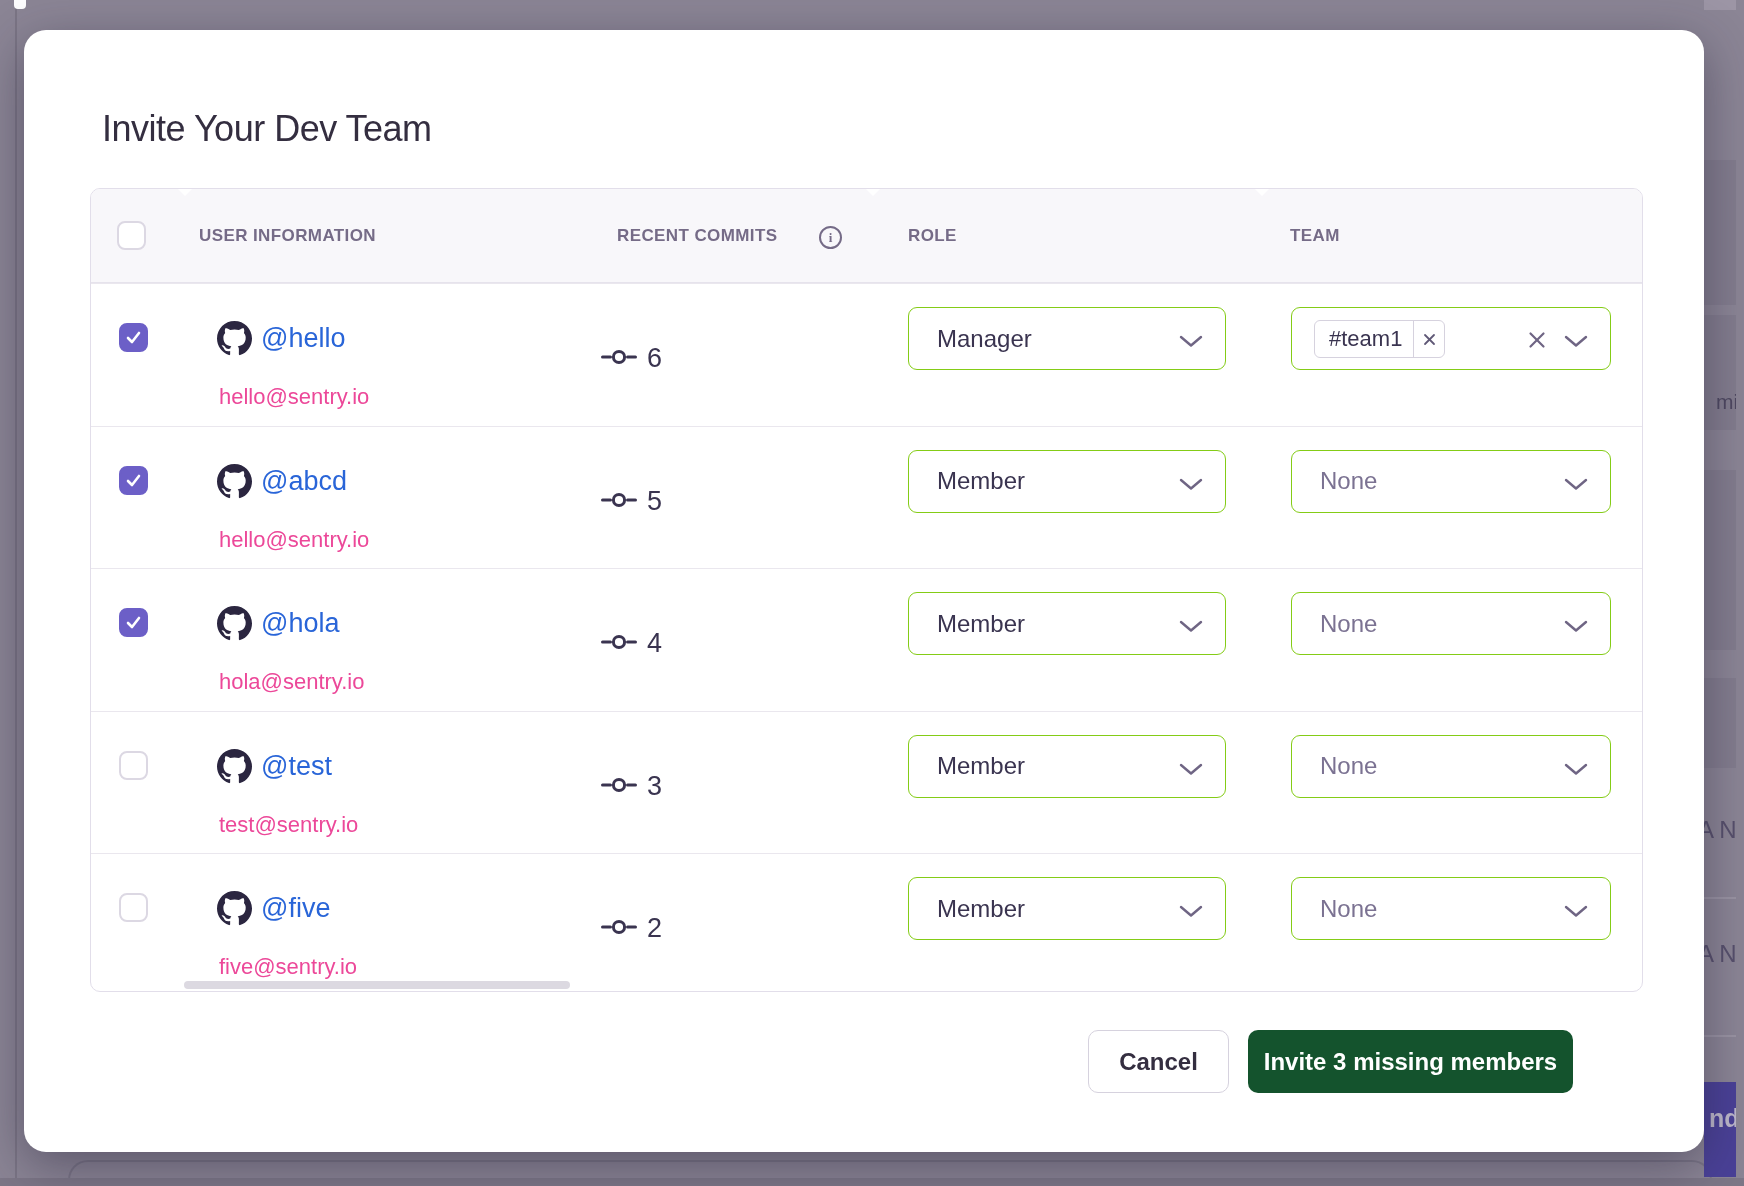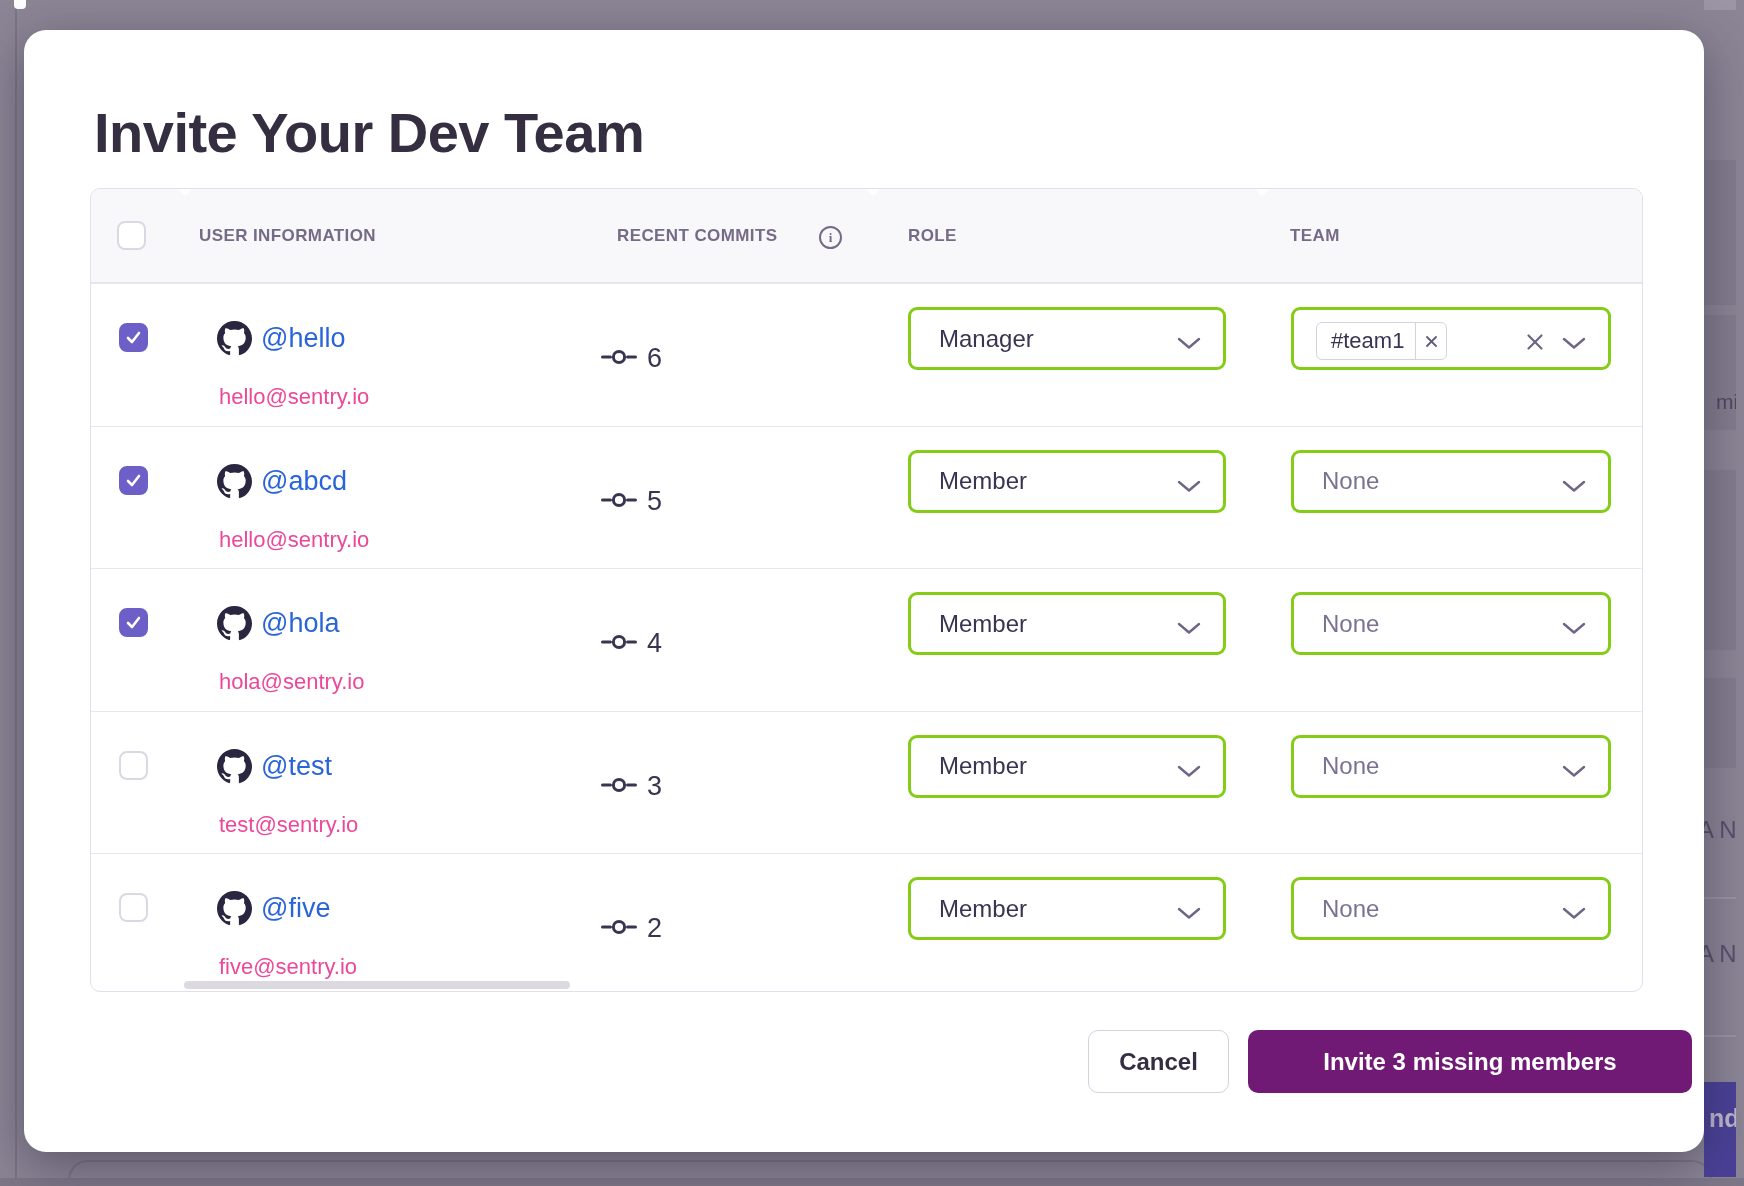--- a/index.html
+++ b/index.html
@@ -23,22 +23,22 @@
   .strip-text.small{font-size:21px;color:#4e4860;}
   .strip-purple{position:absolute;left:0;top:1082px;width:40px;height:95px;background:#4a4197;}
   .strip-purple span{position:absolute;left:5px;top:22px;color:#beb9cb;font-size:25px;font-weight:700;}
   
   .modal{
     position:absolute;left:24px;top:30px;width:1680px;height:1122px;
     background:#ffffff;border-radius:22px;
     box-shadow:0 14px 50px rgba(35,30,55,.45);
   }
   .modal-title{
-    position:absolute;left:66px;top:66px;margin:4px;
-    font-size:56px;font-weight:700;letter-spacing:-.5px;color:#342e40;
+    position:absolute;left:66px;top:66px;margin:12px;
+    font-size:36px;font-weight:400;letter-spacing:-.5px;color:#342e40;
   }
   
   .card{
     position:absolute;left:66px;top:158px;width:1553px;height:804px;
     border:1px solid #e2deea;border-radius:10px;background:#fff;
     box-sizing:border-box;overflow:hidden;
   }
   .thead{
     position:relative;height:94px;background:#f8f7fa;
     border-bottom:1px solid #e6e3ec;box-sizing:border-box;
@@ -71,21 +71,21 @@
   .octo{position:absolute;left:126px;top:37px;width:35px;height:35px;}
   .user-link{
     position:absolute;left:170px;top:39px;font-size:27px;font-weight:500;
     color:#2965d8;text-decoration:none;line-height:31px;
   }
   .user-email{position:absolute;left:128px;top:79px;font-size:22px;color:#ec4899;line-height:25px;margin-top:21px;}
   .commit-ic{position:absolute;left:510px;top:62px;}
   .commit-n{position:absolute;left:556px;top:59px;font-size:27px;color:#3a3450;}
   .select{
     position:absolute;top:23px;height:63px;width:318px;box-sizing:border-box;
-    border:3px solid #84cc16;border-radius:9px;background:#fff;
+    border:1px solid #84cc16;border-radius:9px;background:#fff;
     display:flex;align-items:center;
   }
   .select.role{left:817px;}
   .select.team{left:1200px;width:320px;}
   .select .val{margin-left:28px;font-size:24px;color:#3a3450;}
   .select .val.muted{color:#7b7292;}
   .select .chev{position:absolute;right:22px;top:26px;}
   .select .clearx{position:absolute;right:64px;top:23px;}
   .chip{
     position:absolute;left:22px;top:12px;height:38px;box-sizing:border-box;
@@ -98,21 +98,21 @@
     border-left:1px solid #d6d2de;
   }
   .hscroll{position:absolute;left:93px;bottom:3px;width:386px;height:8px;border-radius:4px;background:#dcd9e1;}
   
   .btn{
     position:absolute;top:1000px;height:63px;box-sizing:border-box;border-radius:10px;
     display:flex;align-items:center;justify-content:center;
     font-size:24px;font-weight:700;cursor:pointer;
   }
   .btn-cancel{left:1064px;width:141px;background:#fff;border:1px solid #d6d2de;color:#342e40;}
-  .btn-invite{left:1224px;width:444px;background:#701a75;border:none;color:#ffffff;}
+  .btn-invite{left:1224px;width:325px;background:#14532d;border:none;color:#ffffff;}
 </style>
 </head>
 <body>
 
 <div class="bd-abs left-line"></div>
 <div class="bd-abs top-notch"></div>
 <div class="bd-abs under-panel"></div>
 <div class="bd-abs bottom-band"></div>
 
 <div class="bd-abs right-strip">

